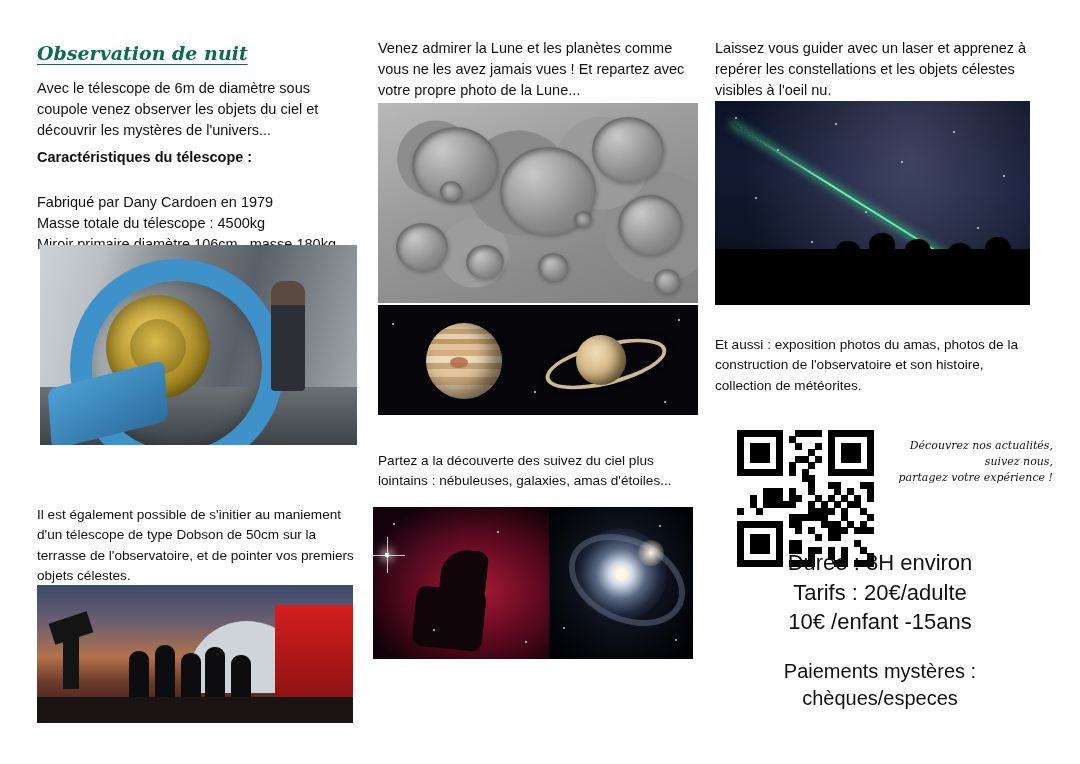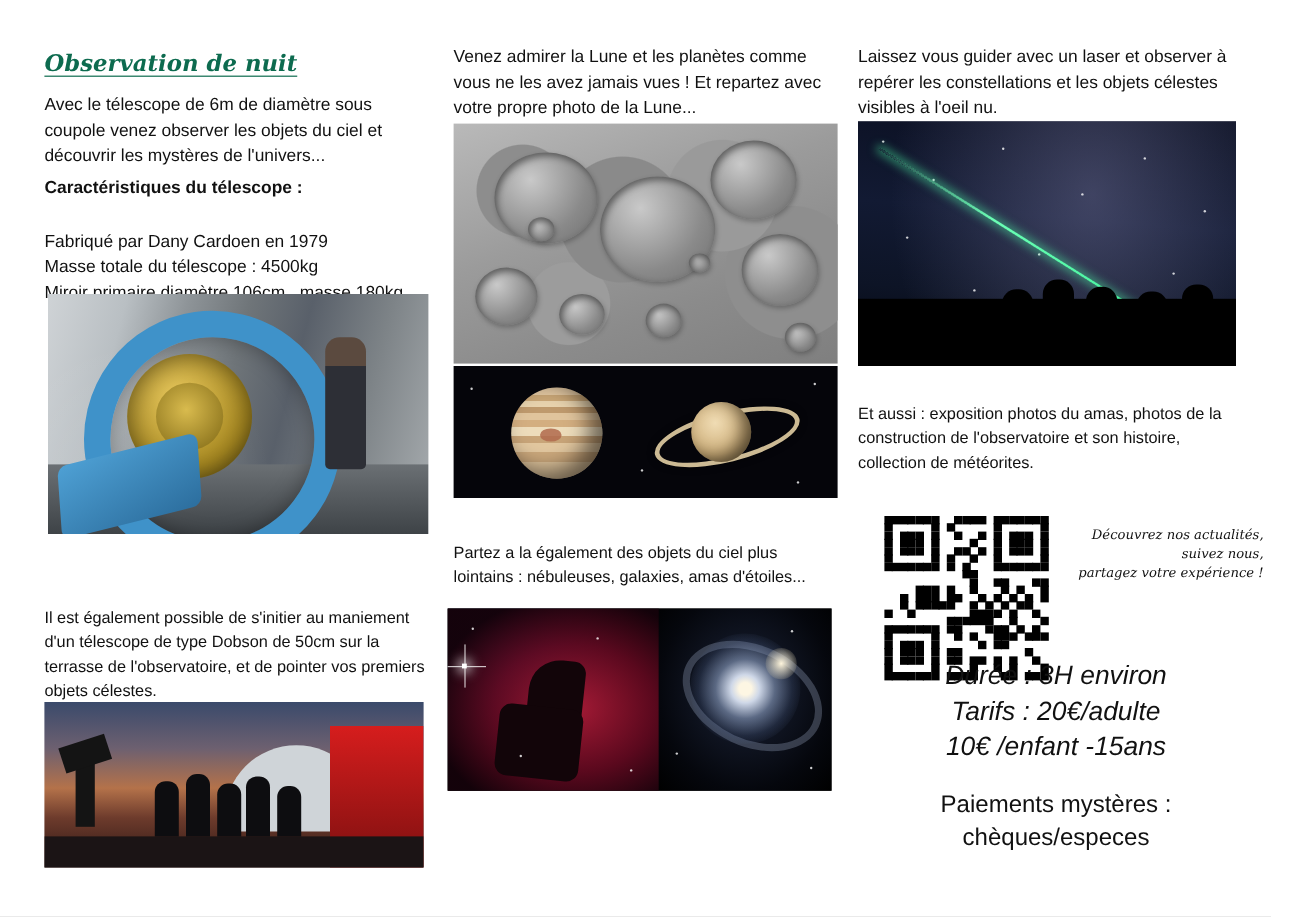--- a/index.html
+++ b/index.html
@@ -433,21 +433,21 @@
       <div class="saturn-ring"></div>
       <div class="saturn"></div>
       <div class="star-field">
         <i style="left:14px;  top:18px;"></i>
         <i style="left:156px; top:86px;"></i>
         <i style="left:300px; top:14px;"></i>
         <i style="left:286px; top:96px;"></i>
       </div>
     </div>
 
-    <p class="small-para" style="position:absolute; top:451px; left:0; width:316px;">Partez a la également des objets du ciel plus lointains : nébuleuses, galaxies, amas d'étoiles...</p>
+    <p class="small-para" style="position:absolute; top:451px; left:0; width:316px;">Partez a la découverte des suivez du ciel plus lointains : nébuleuses, galaxies, amas d'étoiles...</p>
 
     <div class="img img-sky" style="position:absolute; top:507px; left:-5px; width:320px; height:152px;">
       <div class="sky-left">
         <div class="horsehead"></div>
         <div class="bigstar"></div>
         <div class="star-field">
           <i style="left:20px;  top:16px;"></i>
           <i style="left:124px; top:24px;"></i>
           <i style="left:60px;  top:122px;"></i>
           <i style="left:152px; top:134px;"></i>
@@ -461,21 +461,21 @@
           <i style="left:14px;  top:120px;"></i>
           <i style="left:110px; top:18px;"></i>
           <i style="left:126px; top:132px;"></i>
         </div>
       </div>
     </div>
   </div>
 
   <div class="col col-right">
 
-    <p class="para" style="position:absolute; top:38px; left:0; width:322px;">Laissez vous guider avec un laser et observer à repérer les constellations et les objets célestes visibles à l'oeil nu.</p>
+    <p class="para" style="position:absolute; top:38px; left:0; width:322px;">Laissez vous guider avec un laser et apprenez à repérer les constellations et les objets célestes visibles à l'oeil nu.</p>
 
     <div class="img img-milky" style="position:absolute; top:101px; left:0; width:315px; height:204px;">
       <div class="star-field">
         <i style="left:20px;  top:16px;"></i>
         <i style="left:62px;  top:48px;"></i>
         <i style="left:120px; top:22px;"></i>
         <i style="left:186px; top:60px;"></i>
         <i style="left:238px; top:30px;"></i>
         <i style="left:288px; top:74px;"></i>
         <i style="left:40px;  top:96px;"></i>
@@ -704,21 +704,21 @@
         <div class="qr-cell" style="left: 103.619px; top: 129.524px; width: 7px; height: 7px;"></div>
         <div class="qr-cell" style="left: 116.571px; top: 129.524px; width: 7px; height: 7px;"></div>
         <div class="qr-cell" style="left: 123.048px; top: 129.524px; width: 7px; height: 7px;"></div>
         <div class="qr-cell" style="left: 129.524px; top: 129.524px; width: 7px; height: 7px;"></div>
       </div>
 
     <p class="script-note" style="position:absolute; top:438px; left:160px; width:178px;">Découvrez nos actualités,
 suivez nous,
 partagez votre expérience !</p>
 
-    <p class="price-block" style="position:absolute; top:548px; left:10px; width:310px;font-style:italic;">Durée : 3H environ
+    <p class="price-block" style="position:absolute; top:548px; left:10px; width:310px;">Durée : 3H environ
 Tarifs : 20€/adulte
 10€ /enfant -15ans</p>
 
     <p class="payment-block" style="position:absolute; top:658px; left:10px; width:310px;">Paiements mystères :
 chèques/especes</p>
   </div>
 
 </div>
 
 </body></html>

